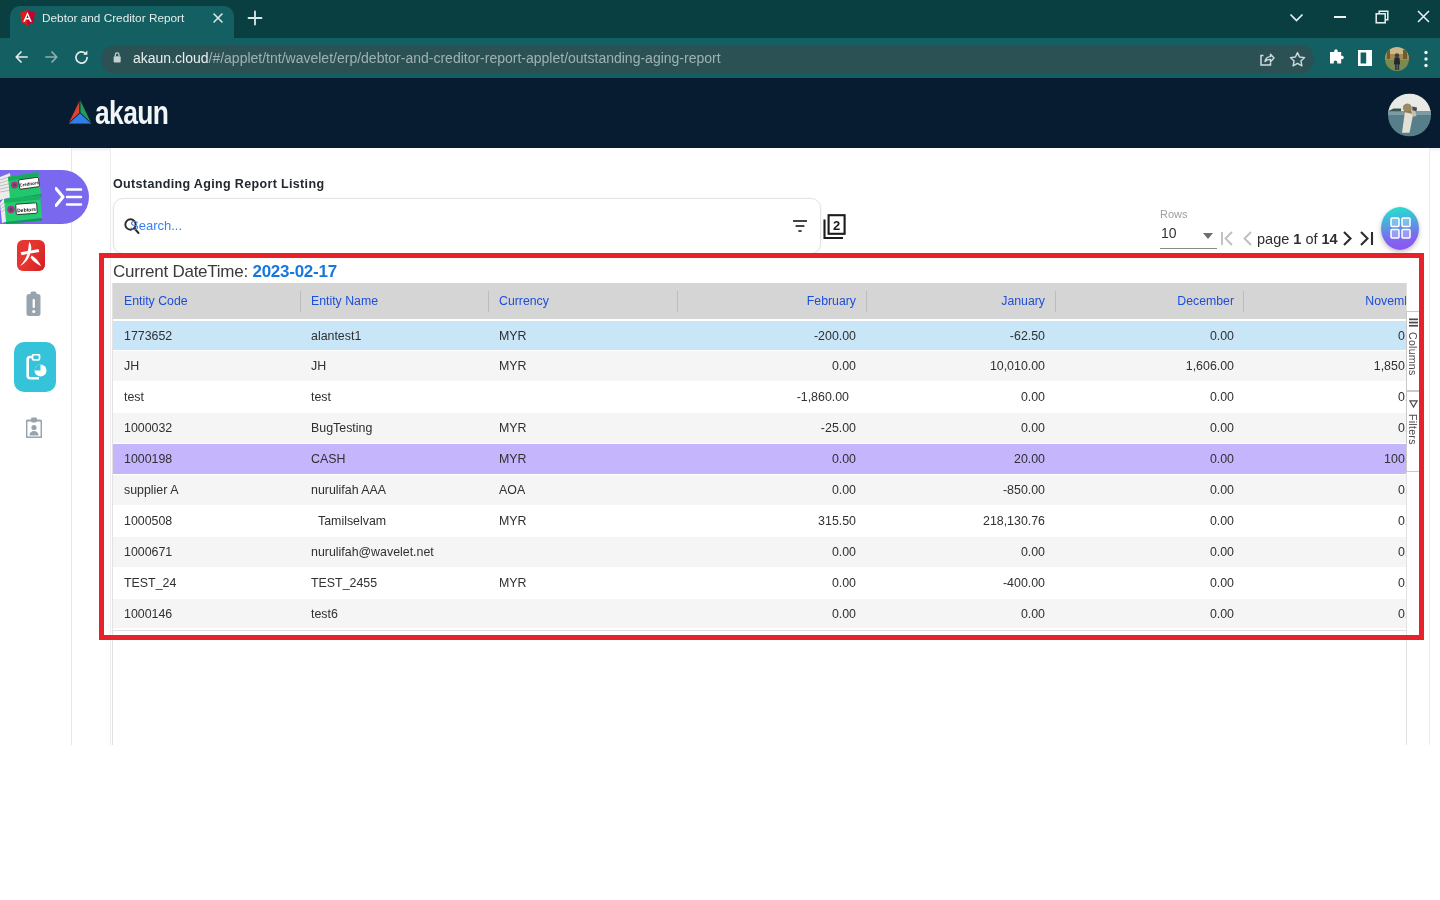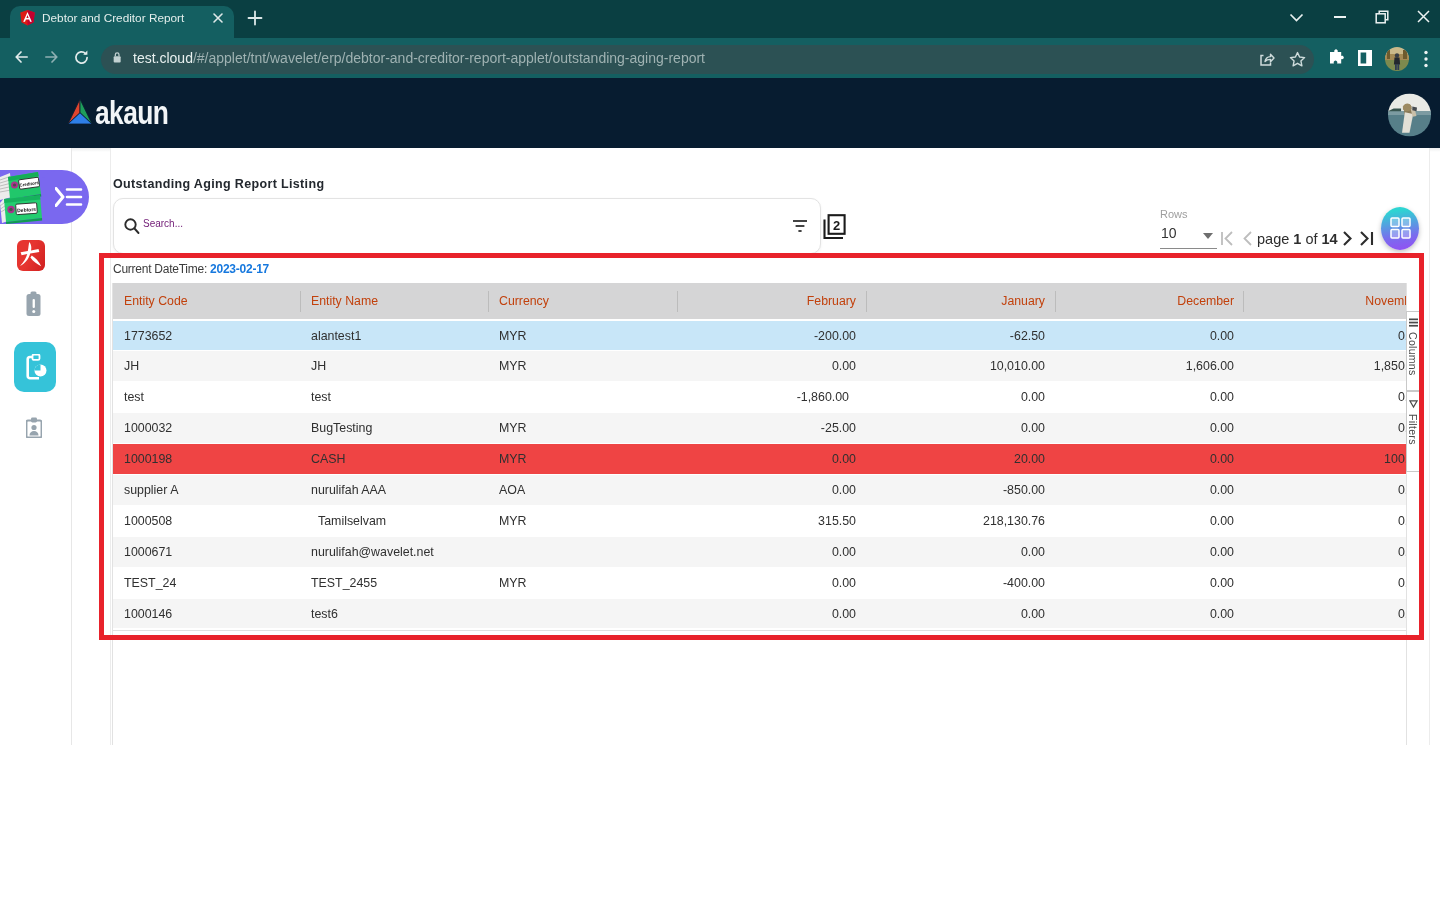--- a/index.html
+++ b/index.html
@@ -18,33 +18,33 @@
   .appheader{left:0;top:78px;width:1440px;height:70px;background:#071C30;}
   .akaun{left:95px;top:96px;font-size:33px;font-weight:bold;color:#F2F5F7;letter-spacing:-0.75px;transform:scaleX(0.80);transform-origin:0 50%;line-height:1;}
   
   .sidebar{left:0;top:148px;width:71px;height:752px;background:#fff;border-right:1px solid #e7e7e7;}
   
   .card{left:110px;top:148px;width:1318px;height:703px;background:#fff;
         border:1px solid #ececec;border-top:none;}
   .title{left:113px;top:177px;font-size:12.5px;font-weight:bold;color:#23282e;letter-spacing:0.35px;}
   .searchbox{left:113px;top:198px;width:706px;height:54px;background:#fff;border:1px solid #e3e3e3;
              border-radius:10px;box-shadow:0 1px 3px rgba(0,0,0,0.06);}
-  .searchtxt{left:143px;top:218px;font-size:10px;color:#701a75;}
+  .searchtxt{left:130px;top:218px;font-size:13px;color:#3b82f6;}
   .rowslbl{left:1160px;top:208px;font-size:11px;color:#9e9e9e;}
   .rowsval{left:1161px;top:225px;font-size:14px;color:#333;}
   .rowsline{left:1160px;top:248px;width:57px;height:1px;background:#8a8a8a;}
   .pagetxt{left:1257px;top:231px;font-size:14.5px;color:#2d2d2d;}
   
   .redbox{left:99px;top:253px;width:1315px;height:377px;border:5px solid #E8222B;z-index:30;}
-  .datetime{left:113px;top:262px;font-size:12px;color:#3b3b3b;letter-spacing:-0.25px;}
+  .datetime{left:113px;top:262px;font-size:17px;color:#3b3b3b;letter-spacing:-0.25px;}
   .datetime b{color:#1678DE;}
   
   .twrap{left:113px;top:283px;width:1293px;height:349px;overflow:hidden;background:#fff;}
   .thead{position:absolute;left:0;top:0;width:1320px;height:36px;background:#D5D5D6;}
-  .hcell{position:absolute;top:11px;font-size:12.3px;color:#c2410c;}
+  .hcell{position:absolute;top:11px;font-size:12.3px;color:#1d4ed8;}
   .vdiv{position:absolute;top:8px;width:1px;height:21px;background:#BCBCBC;}
   .trow{position:absolute;left:0;width:1320px;height:29.8px;}
   .cell{position:absolute;top:8px;font-size:12.4px;color:#303030;}
   .rnum{text-align:right;width:110px;}
   
   .sidetab{background:#fff;border:1px solid #c9c9c9;width:12px;z-index:6;}
   .sidetxt{position:absolute;writing-mode:vertical-rl;font-size:10.5px;color:#4a4a4a;left:0px;letter-spacing:0.3px;}
   
   .hscroll{left:113px;top:833px;width:1293px;height:17px;background:#F1F1F1;
            border-top:1px solid #DBDBDB;z-index:6;}
@@ -90,21 +90,21 @@
   </svg>
   <svg class="abs" style="left:74px;top:50px" width="14" height="15" viewBox="0 0 14 15">
     <path d="M12.6 7.5 a5.6 5.6 0 1 1 -1.6 -3.9" fill="none" stroke="#E2ECEC" stroke-width="1.7" stroke-linecap="round" transform="translate(0.5,0)"></path>
     <path d="M12.9 0.6 L12.9 4.8 L8.7 4.8 Z" fill="#E2ECEC" transform="translate(0.5,0)"></path>
   </svg>
   <div class="abs pill"></div>
   <svg class="abs" style="left:113px;top:51px" width="10" height="14" viewBox="0 0 12 15">
     <rect x="0.8" y="5.5" width="8.4" height="7.5" rx="1.2" fill="#C2D1D1" transform="scale(1,1)"></rect>
     <path d="M2.8 5.5 V3.6 a2.2 2.2 0 0 1 4.4 0 V5.5" fill="none" stroke="#C2D1D1" stroke-width="1.5"></path>
   </svg>
-  <div class="abs urltext"><b>test.cloud</b>/#/applet/tnt/wavelet/erp/debtor-and-creditor-report-applet/outstanding-aging-report</div>
+  <div class="abs urltext"><b>akaun.cloud</b>/#/applet/tnt/wavelet/erp/debtor-and-creditor-report-applet/outstanding-aging-report</div>
 
   <svg class="abs" style="left:1258px;top:51px" width="17" height="17" viewBox="0 0 17 17">
     <path d="M5.5 4.5 H3 V14 H12.5 V11.5" fill="none" stroke="#CFDCDC" stroke-width="1.5"></path>
     <path d="M7 10.5 C7.5 7.5 9.5 5.8 12.5 5.6 V3.2 L16 7 L12.5 10.8 V8.4 C10 8.4 8.3 9 7 10.5 Z" fill="none" stroke="#CFDCDC" stroke-width="1.4" stroke-linejoin="round"></path>
   </svg>
   <svg class="abs" style="left:1289px;top:51px" width="17" height="17" viewBox="0 0 17 17">
     <path d="M8.5 1.6 L10.6 6 L15.6 6.6 L11.9 9.9 L12.9 14.8 L8.5 12.3 L4.1 14.8 L5.1 9.9 L1.4 6.6 L6.4 6 Z" fill="none" stroke="#CFDCDC" stroke-width="1.4" stroke-linejoin="round"></path>
   </svg>
 
   <svg class="abs" style="left:1328px;top:49px" width="16" height="17" viewBox="0 0 16 17">
@@ -340,21 +340,21 @@
     </div>
     <div class="trow" style="top:130.2px;background:#F5F5F5">
       <div class="cell" style="left:11px">1000032</div>
         <div class="cell" style="left:198px">BugTesting</div>
       <div class="cell" style="left:386px">MYR</div>
         <div class="cell rnum" style="left:633px">-25.00</div>
       <div class="cell rnum" style="left:822px">0.00</div>
         <div class="cell rnum" style="left:1011px">0.00</div>
       <div class="cell rnum" style="left:1199px">0.00</div>
     </div>
-    <div class="trow" style="top:161.1px;background:#ef4444">
+    <div class="trow" style="top:161.1px;background:#c4b5fd">
       <div class="cell" style="left:11px">1000198</div>
         <div class="cell" style="left:198px">CASH</div>
       <div class="cell" style="left:386px">MYR</div>
         <div class="cell rnum" style="left:633px">0.00</div>
       <div class="cell rnum" style="left:822px">20.00</div>
         <div class="cell rnum" style="left:1011px">0.00</div>
       <div class="cell rnum" style="left:1199px">100.00</div>
     </div>
     <div class="trow" style="top:192.0px;background:#F5F5F5">
       <div class="cell" style="left:11px">supplier A</div>

